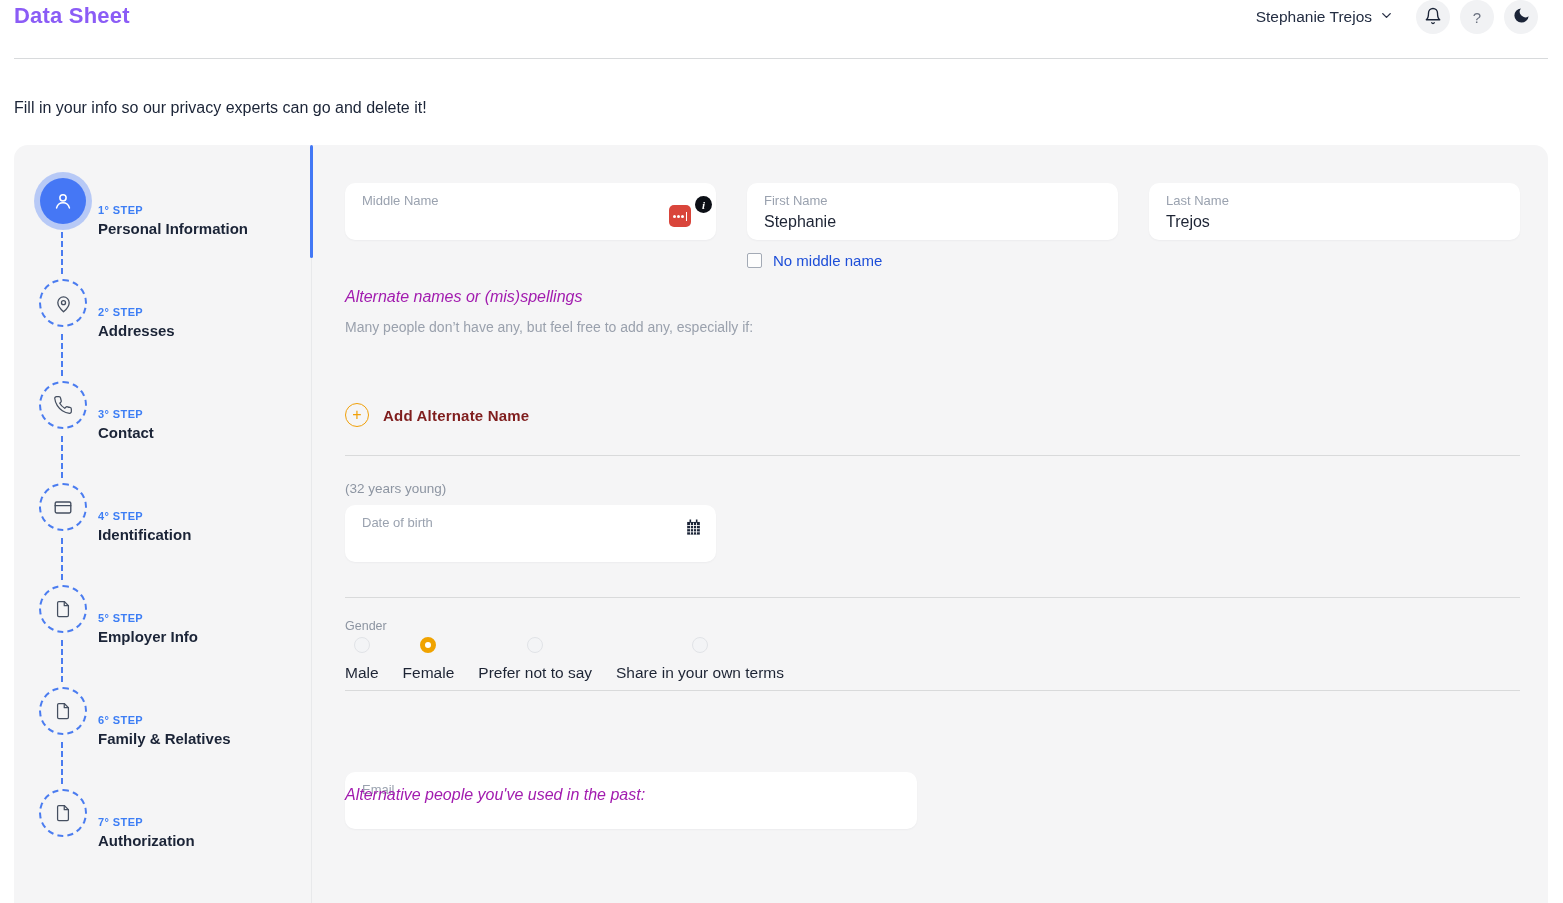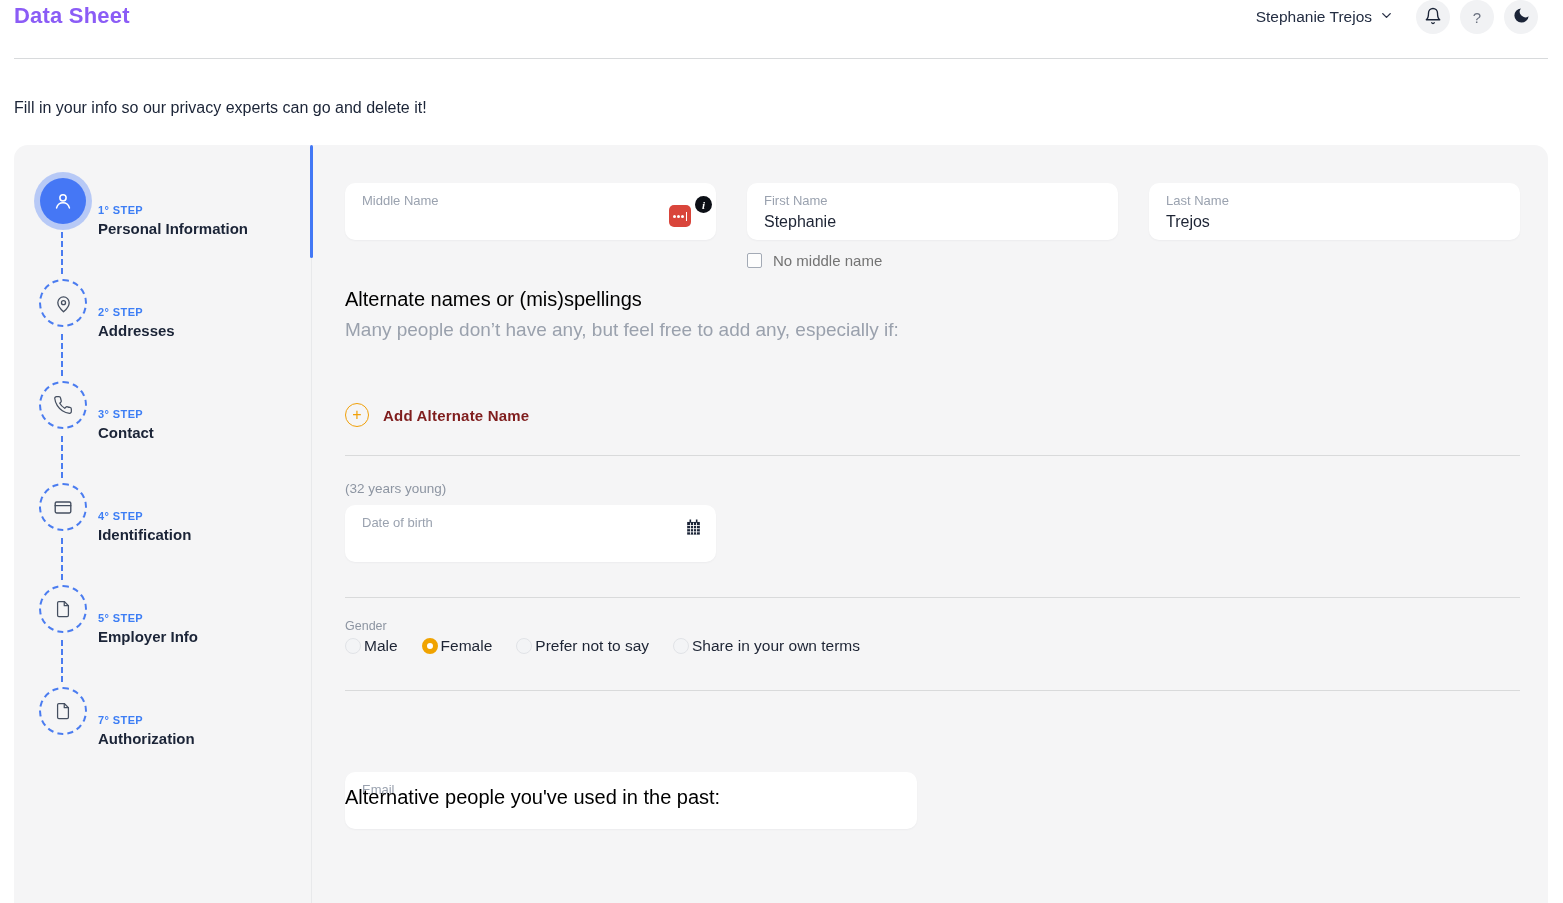--- a/index.html
+++ b/index.html
@@ -43,43 +43,43 @@
   .name-row { top:38px; left:0; display:flex; gap:31px; }
   .name-row .card { width:371px; }
 
   .autofill-badge { position:absolute; right:25px; top:22px; width:22px; height:22px; background:#d9453b; border-radius:5px; display:flex; align-items:center; justify-content:center; gap:1px; }
   .af-dot { width:3px; height:3px; border-radius:50%; background:#fff; display:inline-block; }
   .af-bar { width:1.5px; height:9px; background:#fff; display:inline-block; margin-left:1px; }
   .info-badge { position:absolute; right:4px; top:13px; width:17px; height:17px; border-radius:50%; background:#0c0f16; color:#fff; font-family:"Liberation Serif",serif; font-weight:700; font-style:italic; font-size:11px; display:flex; align-items:center; justify-content:center; }
 
   .checkbox-row { top:107px; left:402px; display:flex; align-items:center; gap:11px; }
   .checkbox { appearance:none; -webkit-appearance:none; width:15px; height:15px; border:1.5px solid #a3aab5; border-radius:2px; background:#fdfdfd; cursor:pointer; }
-  .checkbox-label { font-size:15px; color:#737373; }
-
-  .section-heading { font-size:20px; color:#000000; }
+  .checkbox-label { font-size:15px; color:#1d4ed8; }
+
+  .section-heading { font-size:16px; color:#a21caf;font-style:italic; }
   .alt-heading { top:143px; left:0; }
-  .alt-intro { top:174px; left:0; font-size:19px; color:#9aa1ad; }
+  .alt-intro { top:174px; left:0; font-size:14px; color:#9aa1ad; }
   .alt-bullets { top:196px; left:6px; list-style:none; }
   .alt-bullets li { font-size:14px; color:#9aa1ad; line-height:20.5px; padding-left:16px; position:relative; }
   .alt-bullets li::before { content:"•"; position:absolute; left:0; color:#9aa1ad; }
 
   .add-alt { top:258px; left:0; display:flex; align-items:center; gap:14px; background:none; border:none; cursor:pointer; font-family:inherit; }
   .plus-circle { width:24px; height:24px; border-radius:50%; border:1.5px solid #f0a009; color:#f0a009; font-size:16px; line-height:21px; text-align:center; font-weight:400; }
   .add-alt-label { font-size:15px; font-weight:700; color:#7f1d1d; letter-spacing:.2px; }
 
   .form-divider { left:0; width:1175px; height:1px; background:#d9dadb; }
   .divider-1 { top:310px; } .divider-2 { top:452px; } .divider-3 { top:545px; }
 
   .age-note { top:336px; left:0; font-size:13.5px; color:#8d95a2; }
   .dob-card { top:360px; left:0; width:371px; }
   .calendar-icon { position:absolute; right:13px; top:13px; cursor:pointer; }
 
   .gender-label { top:474px; left:0; font-size:12.5px; color:#8d95a2; }
   .gender-row { top:492px; left:0; display:flex; align-items:center; gap:24px; }
-  .gender-option { display:flex; align-items:center; gap:3px; cursor:pointer; }
+  .gender-option { display:flex; align-items:center; gap:11px; cursor:pointer;flex-direction:column; }
   .radio { width:16px; height:16px; border-radius:50%; background:#f3f4f6; border:1px solid #e1e3e7; }
   .radio.selected { background:#fff; border:5px solid #f0a300; }
   .gender-option-label { font-size:15.5px; color:#1d2434; font-weight:500; }
 
   .email-card { top:570px; left:0; width:572px; }
   .alt-emails-heading { top:641px; left:0; }
 </style>
 </head>
 <body>
 
@@ -172,20 +172,32 @@
         <div class="step-item">
           <span class="step-circle">
             <svg width="20" height="20" viewBox="0 0 24 24" fill="none" stroke="#454f60" stroke-width="1.5" stroke-linecap="round" stroke-linejoin="round">
               <path d="M13.5 3H7a1.5 1.5 0 0 0-1.5 1.5v15A1.5 1.5 0 0 0 7 21h10a1.5 1.5 0 0 0 1.5-1.5V8z"></path>
               <polyline points="13.5 3 13.5 8 18.5 8"></polyline>
             </svg>
           </span>
           <span class="step-text">
             <span class="step-num">5° STEP</span>
             <span class="step-label">Employer Info</span>
+          </span>
+        </div>
+        <div class="step-item">
+          <span class="step-circle">
+            <svg width="20" height="20" viewBox="0 0 24 24" fill="none" stroke="#454f60" stroke-width="1.5" stroke-linecap="round" stroke-linejoin="round">
+              <path d="M13.5 3H7a1.5 1.5 0 0 0-1.5 1.5v15A1.5 1.5 0 0 0 7 21h10a1.5 1.5 0 0 0 1.5-1.5V8z"></path>
+              <polyline points="13.5 3 13.5 8 18.5 8"></polyline>
+            </svg>
+          </span>
+          <span class="step-text">
+            <span class="step-num">6° STEP</span>
+            <span class="step-label">Family &amp; Relatives</span>
           </span>
         </div>
         <div class="step-item">
           <span class="step-circle">
             <svg width="20" height="20" viewBox="0 0 24 24" fill="none" stroke="#454f60" stroke-width="1.5" stroke-linecap="round" stroke-linejoin="round">
               <path d="M13.5 3H7a1.5 1.5 0 0 0-1.5 1.5v15A1.5 1.5 0 0 0 7 21h10a1.5 1.5 0 0 0 1.5-1.5V8z"></path>
               <polyline points="13.5 3 13.5 8 18.5 8"></polyline>
             </svg>
           </span>
           <span class="step-text">

